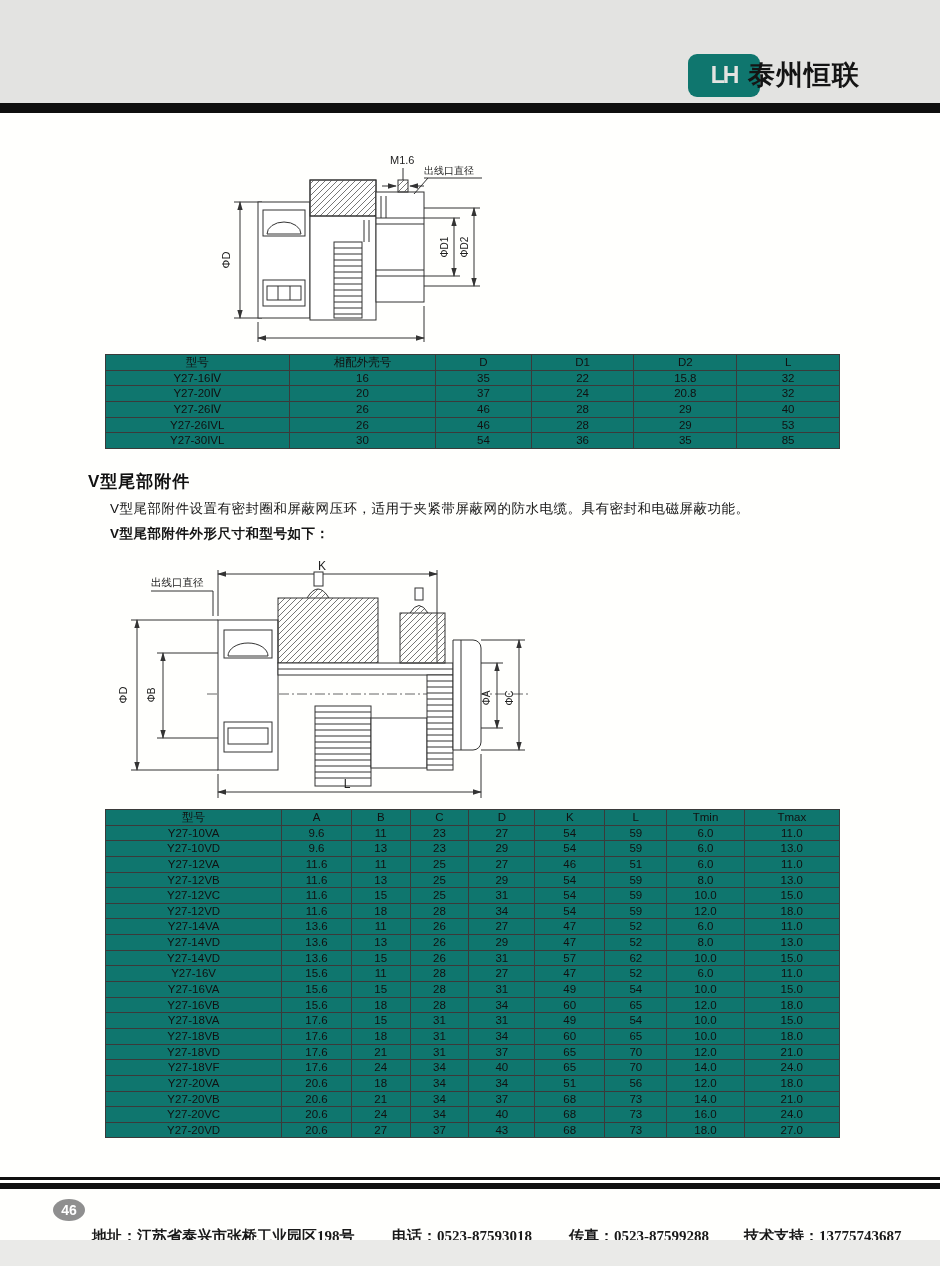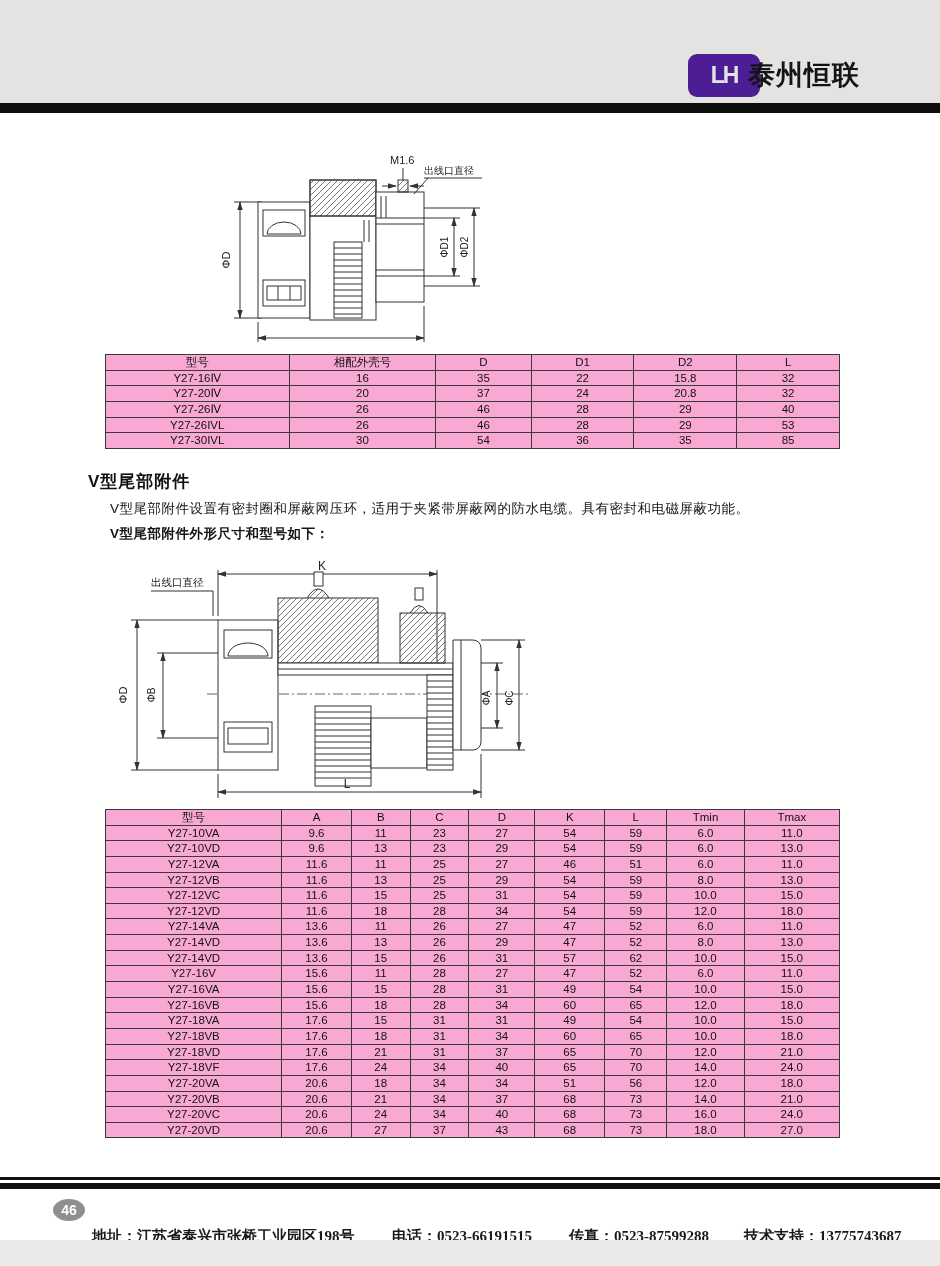--- a/index.html
+++ b/index.html
@@ -2,31 +2,31 @@
 <html><head>
 <meta charset="utf-8">
 <style>
   html,body{margin:0;padding:0;background:#fff;}
   .page{position:relative;width:940px;height:1266px;background:#fffffd;overflow:hidden;
         font-family:"Liberation Sans",sans-serif;color:#111;}
   
   .header{position:absolute;top:0;left:0;width:940px;height:103px;background:#e3e3e1;}
   .slogan{position:absolute;left:92px;top:64px;font-family:"Liberation Serif",serif;
           font-weight:bold;font-size:22px;letter-spacing:1px;color:#141414;}
-  .logo-box{position:absolute;left:688px;top:54px;width:72px;height:43px;background:#4c1d95;
+  .logo-box{position:absolute;left:688px;top:54px;width:72px;height:43px;background:#0f766e;
             border-radius:9px;display:flex;align-items:center;justify-content:center;}
   .logo-box span{color:#e3e3e1;font-weight:bold;font-size:23px;letter-spacing:-2px;
             font-family:"Liberation Sans",sans-serif;}
   .brand{position:absolute;left:748px;top:57px;font-size:27px;font-weight:bold;color:#141414;letter-spacing:1px;}
   .header-bar{position:absolute;top:103px;left:0;width:940px;height:10px;background:#0e0e0e;}
   
   .fig{position:absolute;}
   svg text{font-family:"Liberation Sans",sans-serif;fill:#222;}
   
-  table{border-collapse:collapse;table-layout:fixed;width:735px;background:#f9a8d4;padding-left:16px;}
+  table{border-collapse:collapse;table-layout:fixed;width:735px;background:#0f766e;padding-left:16px;}
   th,td{border:1px solid #3a3a3a;text-align:center;font-size:11.5px;font-weight:normal;
         padding:1px 0;line-height:1.1;white-space:nowrap;overflow:hidden;color:#111;}
   .table1{position:absolute;left:105px;top:354px;}
   .table2{position:absolute;left:105px;top:809px;}
   
   .sec-title{position:absolute;left:88px;top:470px;font-size:17px;font-weight:bold;letter-spacing:1px;}
   .para{position:absolute;font-size:13.5px;letter-spacing:0.5px;color:#151515;}
   .para1{left:110px;top:500px;}
   .para2{left:110px;top:525px;font-weight:bold;}
   
@@ -514,19 +514,19 @@
           <td>27.0</td>
         </tr>
       </tbody>
   </table>
 
   <div class="f-line1"></div>
   <div class="f-line2"></div>
   <div class="footer">
     <div class="page-badge">46</div>
     <div class="f-item f-address">地址：江苏省泰兴市张桥工业园区198号</div>
-    <div class="f-item f-phone">电话：0523-66191515</div>
+    <div class="f-item f-phone">电话：0523-87593018</div>
     <div class="f-item f-fax">传真：0523-87599288</div>
     <div class="f-item f-support">技术支持：13775743687</div>
   </div>
   <div class="bottom-strip"></div>
 
 </div>
 
 </body></html>

